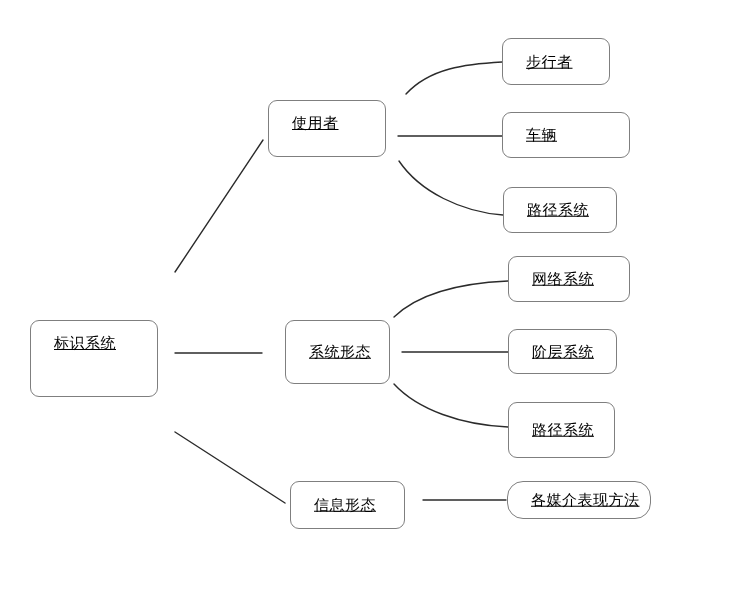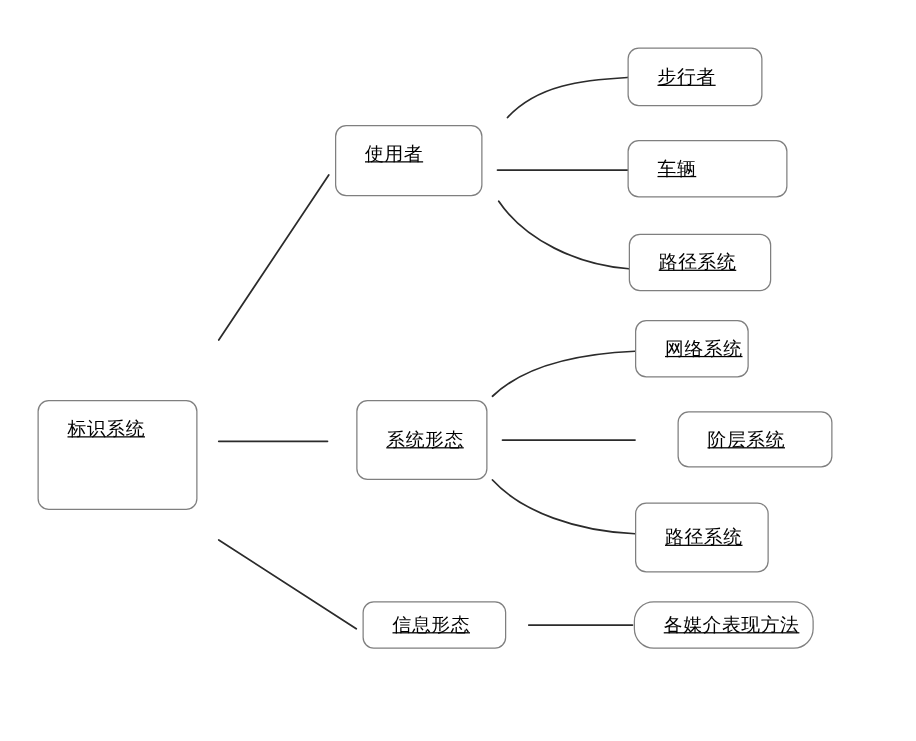--- a/index.html
+++ b/index.html
@@ -64,48 +64,48 @@
       <path d="M 406 94 C 430 68 466 64 502 62" fill="none" stroke="#2b2b2b" stroke-width="1.4" stroke-linecap="round"></path>
       <path d="M 398 136 L 502 136" fill="none" stroke="#2b2b2b" stroke-width="1.4" stroke-linecap="round"></path>
       <path d="M 399 161 C 420 192 462 212 503 215" fill="none" stroke="#2b2b2b" stroke-width="1.4" stroke-linecap="round"></path>
       <path d="M 394 317 C 420 292 462 283 508 281" fill="none" stroke="#2b2b2b" stroke-width="1.4" stroke-linecap="round"></path>
       <path d="M 402 352 L 508 352" fill="none" stroke="#2b2b2b" stroke-width="1.4" stroke-linecap="round"></path>
       <path d="M 394 384 C 418 410 462 425 508 427" fill="none" stroke="#2b2b2b" stroke-width="1.4" stroke-linecap="round"></path>
       <path d="M 423 500 L 506 500" fill="none" stroke="#2b2b2b" stroke-width="1.4" stroke-linecap="round"></path>
     </svg>
 
   <div id="nodes">
-      <div class="node tall" style="left: 30px; top: 320px; width: 128px; height: 88px; border-color: rgb(127, 127, 127);">
+      <div class="node tall" style="left: 30px; top: 320px; width: 128px; height: 77px; border-color: rgb(127, 127, 127);">
         <span class="label">标识系统</span>
       </div>
       <div class="node tall" style="left: 268px; top: 100px; width: 118px; height: 57px; border-color: rgb(127, 127, 127); text-align: center;">
         <span class="label">使用者</span>
       </div>
       <div class="node mid" style="left: 502px; top: 38px; width: 108px; height: 47px; border-color: rgb(127, 127, 127);">
         <span class="label">步行者</span>
       </div>
       <div class="node mid" style="left: 502px; top: 112px; width: 128px; height: 46px; border-color: rgb(127, 127, 127);">
         <span class="label">车辆</span>
       </div>
       <div class="node mid" style="left: 503px; top: 187px; width: 114px; height: 46px; border-color: rgb(127, 127, 127);">
         <span class="label">路径系统</span>
       </div>
       <div class="node mid" style="left: 285px; top: 320px; width: 105px; height: 64px; border-color: rgb(127, 127, 127);">
         <span class="label">系统形态</span>
       </div>
-      <div class="node mid" style="left: 508px; top: 256px; width: 91px; height: 46px; border-color: rgb(127, 127, 127); padding-left: 16px;">
+      <div class="node mid" style="left: 508px; top: 256px; width: 122px; height: 46px; border-color: rgb(127, 127, 127); padding-left: 16px;">
         <span class="label">网络系统</span>
       </div>
-      <div class="node mid" style="left: 508px; top: 329px; width: 124px; height: 45px; border-color: rgb(127, 127, 127); margin-left: 34px;">
+      <div class="node mid" style="left: 508px; top: 329px; width: 109px; height: 45px; border-color: rgb(127, 127, 127);">
         <span class="label">阶层系统</span>
       </div>
       <div class="node mid" style="left: 508px; top: 402px; width: 107px; height: 56px; border-color: rgb(127, 127, 127);">
         <span class="label">路径系统</span>
       </div>
-      <div class="node mid" style="left: 290px; top: 481px; width: 115px; height: 38px; border-color: rgb(127, 127, 127);">
+      <div class="node mid" style="left: 290px; top: 481px; width: 115px; height: 48px; border-color: rgb(127, 127, 127);">
         <span class="label">信息形态</span>
       </div>
       <div class="node mid" style="left: 507px; top: 481px; width: 144px; height: 38px; border-color: rgb(127, 127, 127); border-radius: 16px;">
         <span class="label">各媒介表现方法</span>
       </div>
     </div>
 
 </div>
 
 </body></html>

